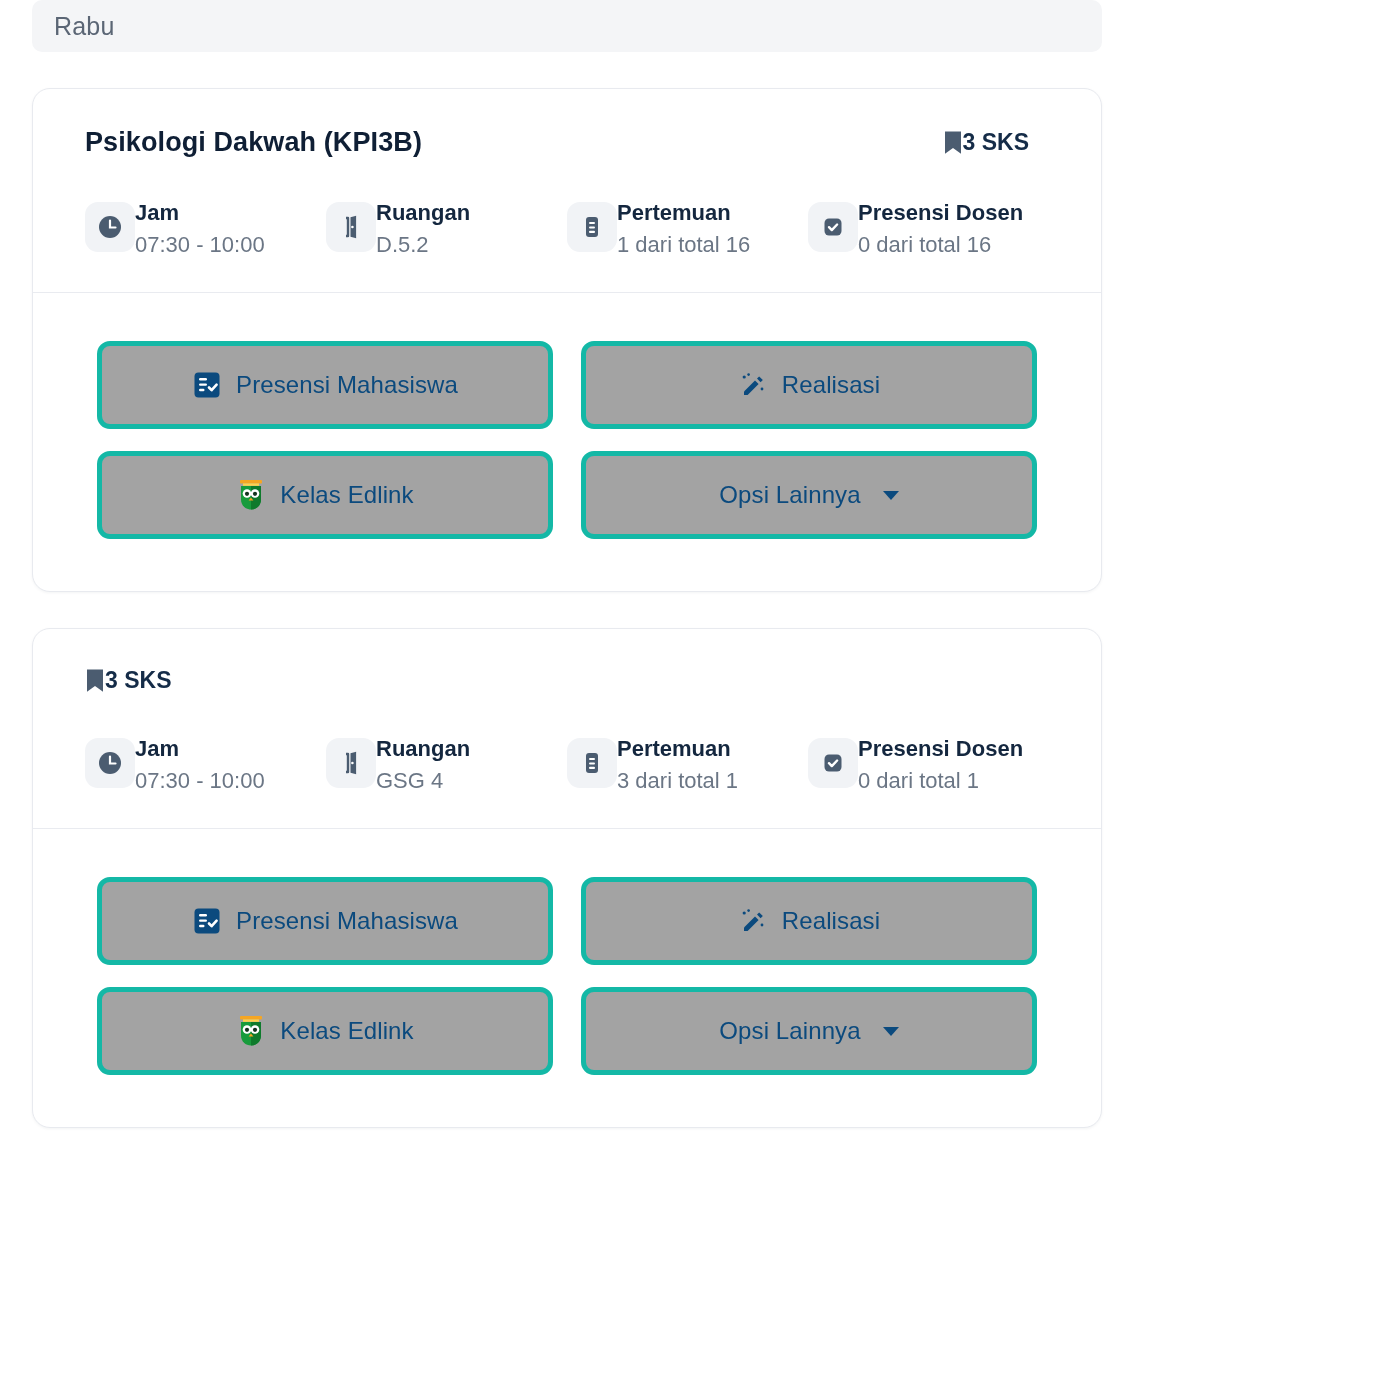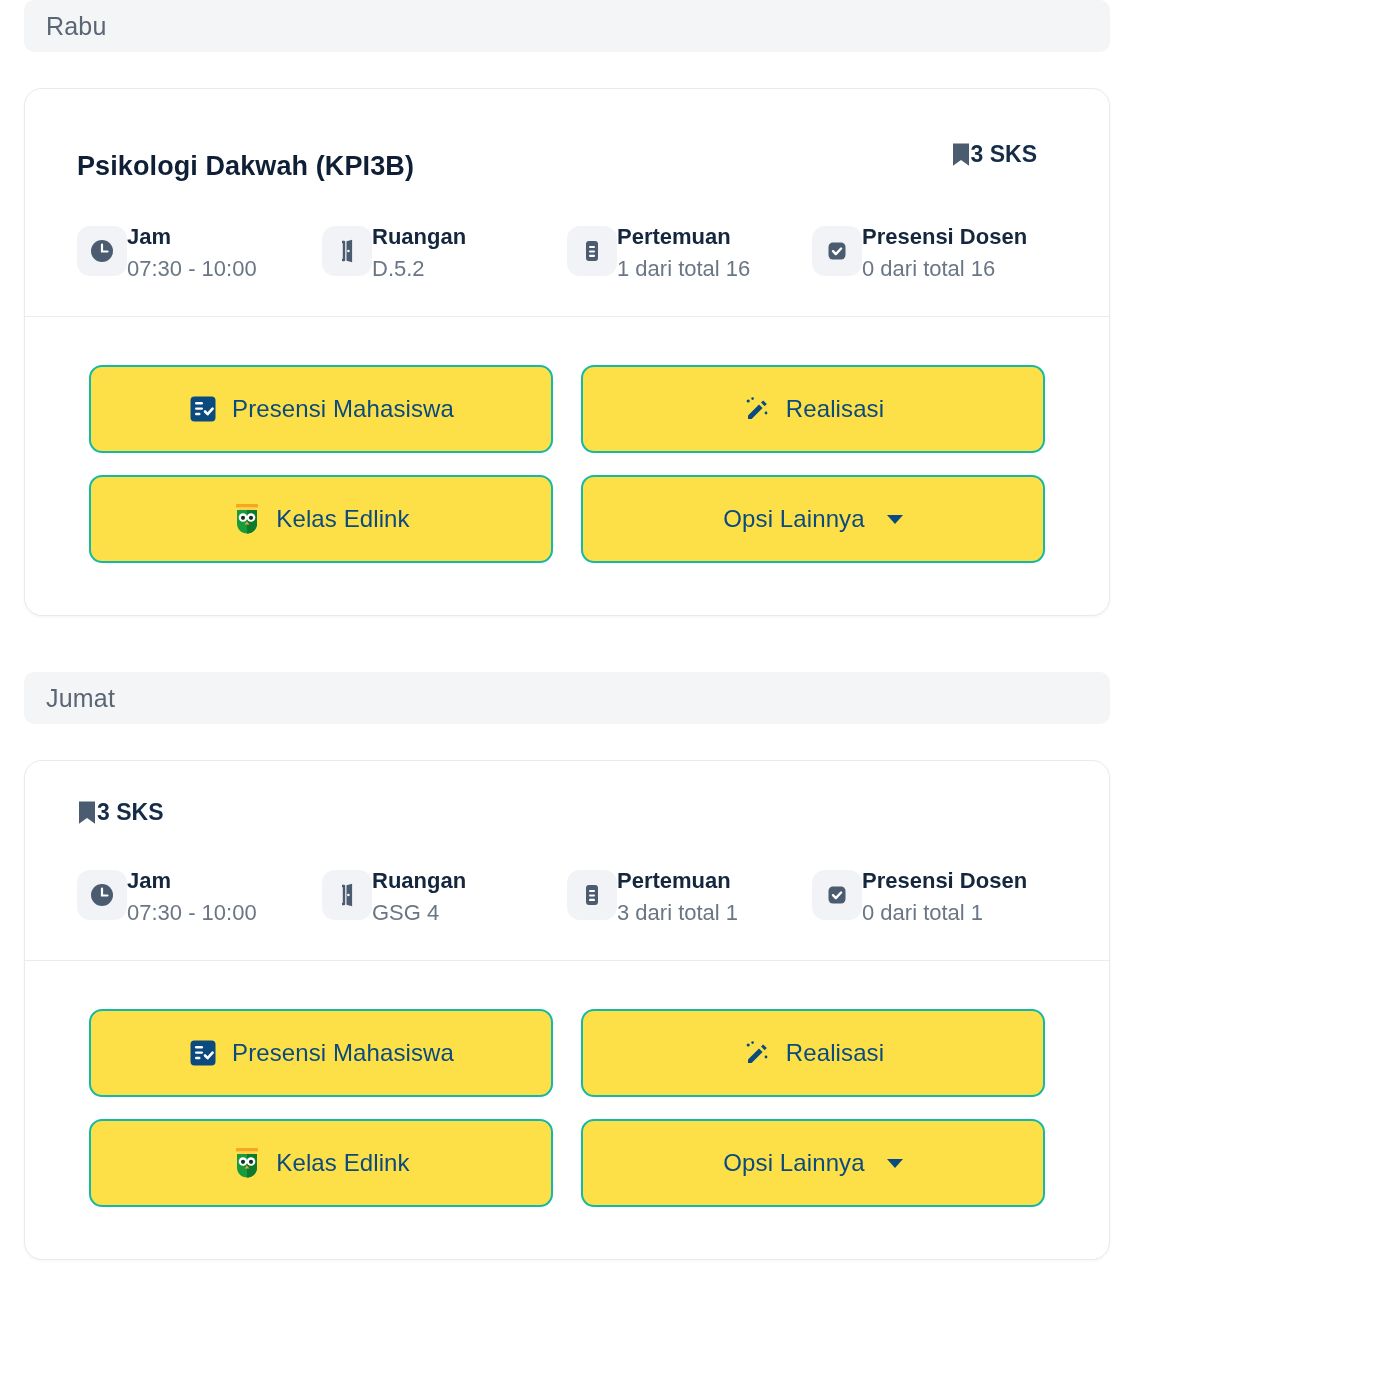--- a/index.html
+++ b/index.html
@@ -7,21 +7,21 @@
     width: 1397px;
     height: 1387px;
     background: #ffffff;
     font-family: "Liberation Sans", sans-serif;
     overflow: hidden;
   }
   .page {
     width: 1134px;
     height: 1387px;
     position: relative;
-    padding: 0 24px;
+    padding: 0 32px;
   }
 
   
   .day-header {
     background: #f4f5f7;
     border-radius: 10px;
     height: 52px;
     display: flex;
     align-items: center;
     padding: 0 22px;
@@ -46,21 +46,20 @@
   .card-title-row {
     display: flex;
     align-items: center;
     justify-content: space-between;
   }
   .card-title {
     font-size: 27px;
     font-weight: bold;
     color: #0f1f35;
     letter-spacing: .1px;
-    margin-top: 24px;
   }
   .sks-wrap {
     display: flex;
     align-items: center;
     gap: 0;
     padding-right: 20px;
   }
   .sks-text {
     font-size: 23px;
     font-weight: bold;
@@ -110,23 +109,23 @@
 
   
   .card-actions {
     padding: 48px 64px 52px 64px;
     display: grid;
     grid-template-columns: 1fr 1fr;
     gap: 22px 28px;
   }
   .action-btn {
     height: 88px;
-    border: 2px solid #14b8a6;
+    border: 5px solid #14b8a6;
     border-radius: 13px;
-    background: #fde047;
+    background: #a3a3a3;
     display: flex;
     align-items: center;
     justify-content: center;
     gap: 14px;
     cursor: pointer;
     font-family: "Liberation Sans", sans-serif;
   }
   .action-label {
     font-size: 24px;
     color: #0b4a7e;
@@ -278,23 +277,20 @@
       </button>
 
       <button class="action-btn">
         <span class="action-label">Opsi Lainnya</span>
         <span class="caret"></span>
       </button>
 
     </div>
   </div>
 
-  <div class="day-header" style="margin-top:56px;">
-    <span class="day-label">Jumat</span>
-  </div>
 
   <div class="class-card">
     <div class="card-top">
 
       <div class="card-title-row">
         <div class="sks-wrap">
           <span>
             <svg class="bookmark-icon" viewBox="0 0 20 26">
                 <path d="M2 1.5h16a0 0 0 0 1 0 0v22.2l-8-5.6-8 5.6V1.5z" fill="#4b5c70"></path>
               </svg>

